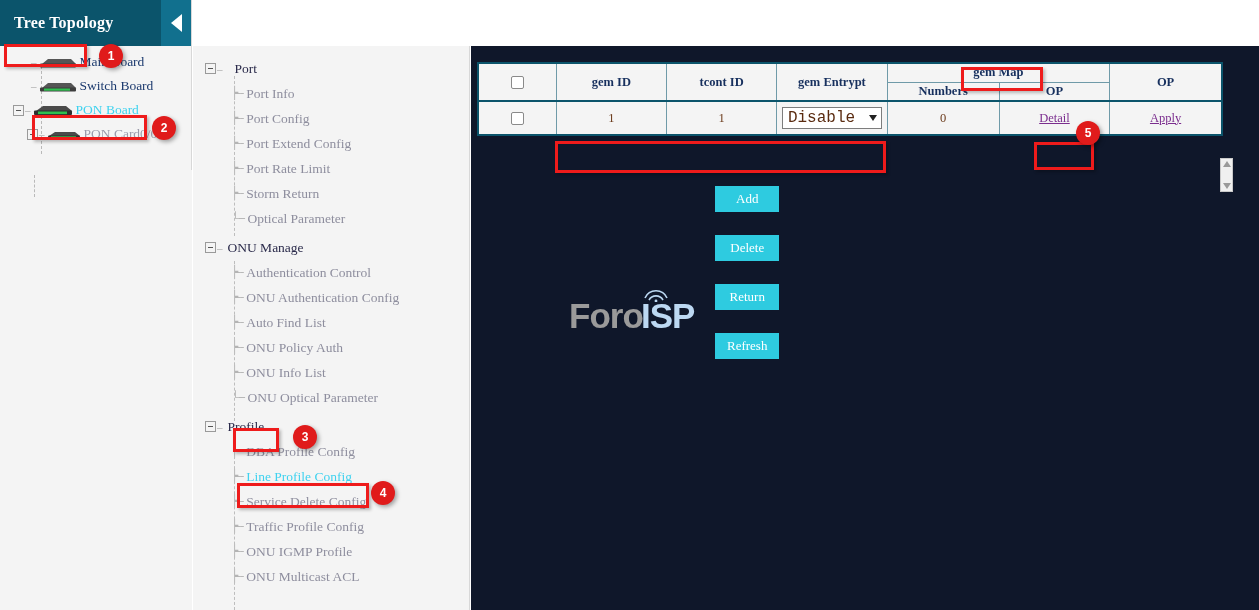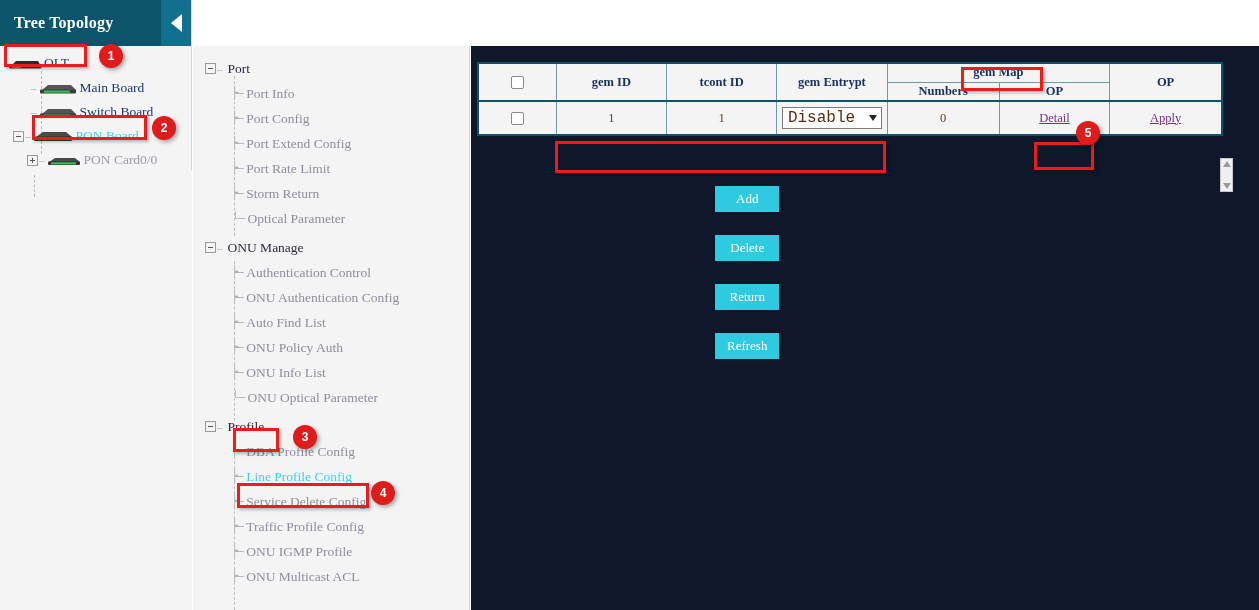--- a/index.html
+++ b/index.html
@@ -296,28 +296,20 @@
       </div>
     </div>
 
     <div id="tree-fill"></div>
 
     <div id="tree-body">
 
       <div class="vdot" style="left:41px; top:20px; height:88px;"></div>
       <div class="vdot" style="left:34px; top:129px; height:22px;"></div>
 
-      <div class="tnode" style="height:26px; padding-left:8px;">
-        <svg class="dev-icon" width="34" height="13" viewBox="0 0 34 13">
-          <path d="M3 9 L8 4 L30 4 L33 9 Z" fill="#2b2b2b"></path>
-          <rect x="1" y="8.5" width="32" height="3" rx="1" fill="#3d3d3d"></rect>
-          <rect x="4" y="9" width="9" height="2" fill="#2fbf4f"></rect>
-        </svg>
-        <span class="tlabel" style="color:#1c3a6e; font-size:13.5px;">OLT</span>
-      </div>
 
       <div class="tnode" style="padding-left:30px;">
         <span class="dash">–</span>
         <svg class="dev-icon" width="40" height="13" viewBox="0 0 40 13">
           <path d="M4 8 L10 3 L33 3 L38 8 Z" fill="#555"></path>
           <rect x="2" y="7.5" width="36" height="4" rx="1" fill="#3d3d3d"></rect>
           <rect x="6" y="8.5" width="26" height="2.2" fill="#2fbf4f"></rect>
         </svg>
         <span class="tlabel" style="color:#1c3a6e; font-size:13.5px;">Main Board</span>
       </div>
@@ -362,21 +354,21 @@
 
   <div id="menu-panel">
 
     <div class="menu-vline" style="left:41px; top:30px;  height:160px;"></div>
     <div class="menu-vline" style="left:41px; top:215px; height:160px;"></div>
     <div class="menu-vline" style="left:41px; top:400px; height:164px;"></div>
 
     <div class="mgroup" style="margin-top:10px;">
       <span class="exp-box"></span>
       <span class="dash">–</span>
-      <span style="margin-left:4px;">Port</span>
+      <span style="margin-left:11px;">Port</span>
     </div>
     <div class="mitem">
       <span class="tee">┝--</span>
       <span>Port Info</span>
     </div>
     <div class="mitem">
       <span class="tee">┝--</span>
       <span>Port Config</span>
     </div>
     <div class="mitem">
@@ -523,20 +515,29 @@
       <div class="hl" style="left:557px; top:80px; width:60px; height:28px;"></div>
     </div>
 
     <div id="btn-row">
       <button class="btn">Add</button>
       <button class="btn">Delete</button>
       <button class="btn">Return</button>
       <button class="btn">Refresh</button>
     </div>
 
+    <div id="watermark">
+      <span class="wm-foro">Foro</span>
+      <span class="wm-isp">ISP</span>
+      <svg class="wm-wifi" width="30" height="16" viewBox="0 0 30 16">
+        <path d="M4 12 A12 12 0 0 1 26 12" stroke="#bcd8f2" stroke-width="1.6" fill="none"></path>
+        <path d="M8 14 A8 8 0 0 1 22 14" stroke="#bcd8f2" stroke-width="1.6" fill="none"></path>
+        <circle cx="15" cy="15" r="1.4" fill="#bcd8f2"></circle>
+      </svg>
+    </div>
   </div>
 
   <div class="badge" style="left:99px; top:44px;">1</div>
   <div class="badge" style="left:152px; top:116px;">2</div>
   <div class="badge" style="left:293px; top:425px;">3</div>
   <div class="badge" style="left:371px; top:481px;">4</div>
   <div class="badge" style="left:1076px; top:121px;">5</div>
 
 </div>
 

